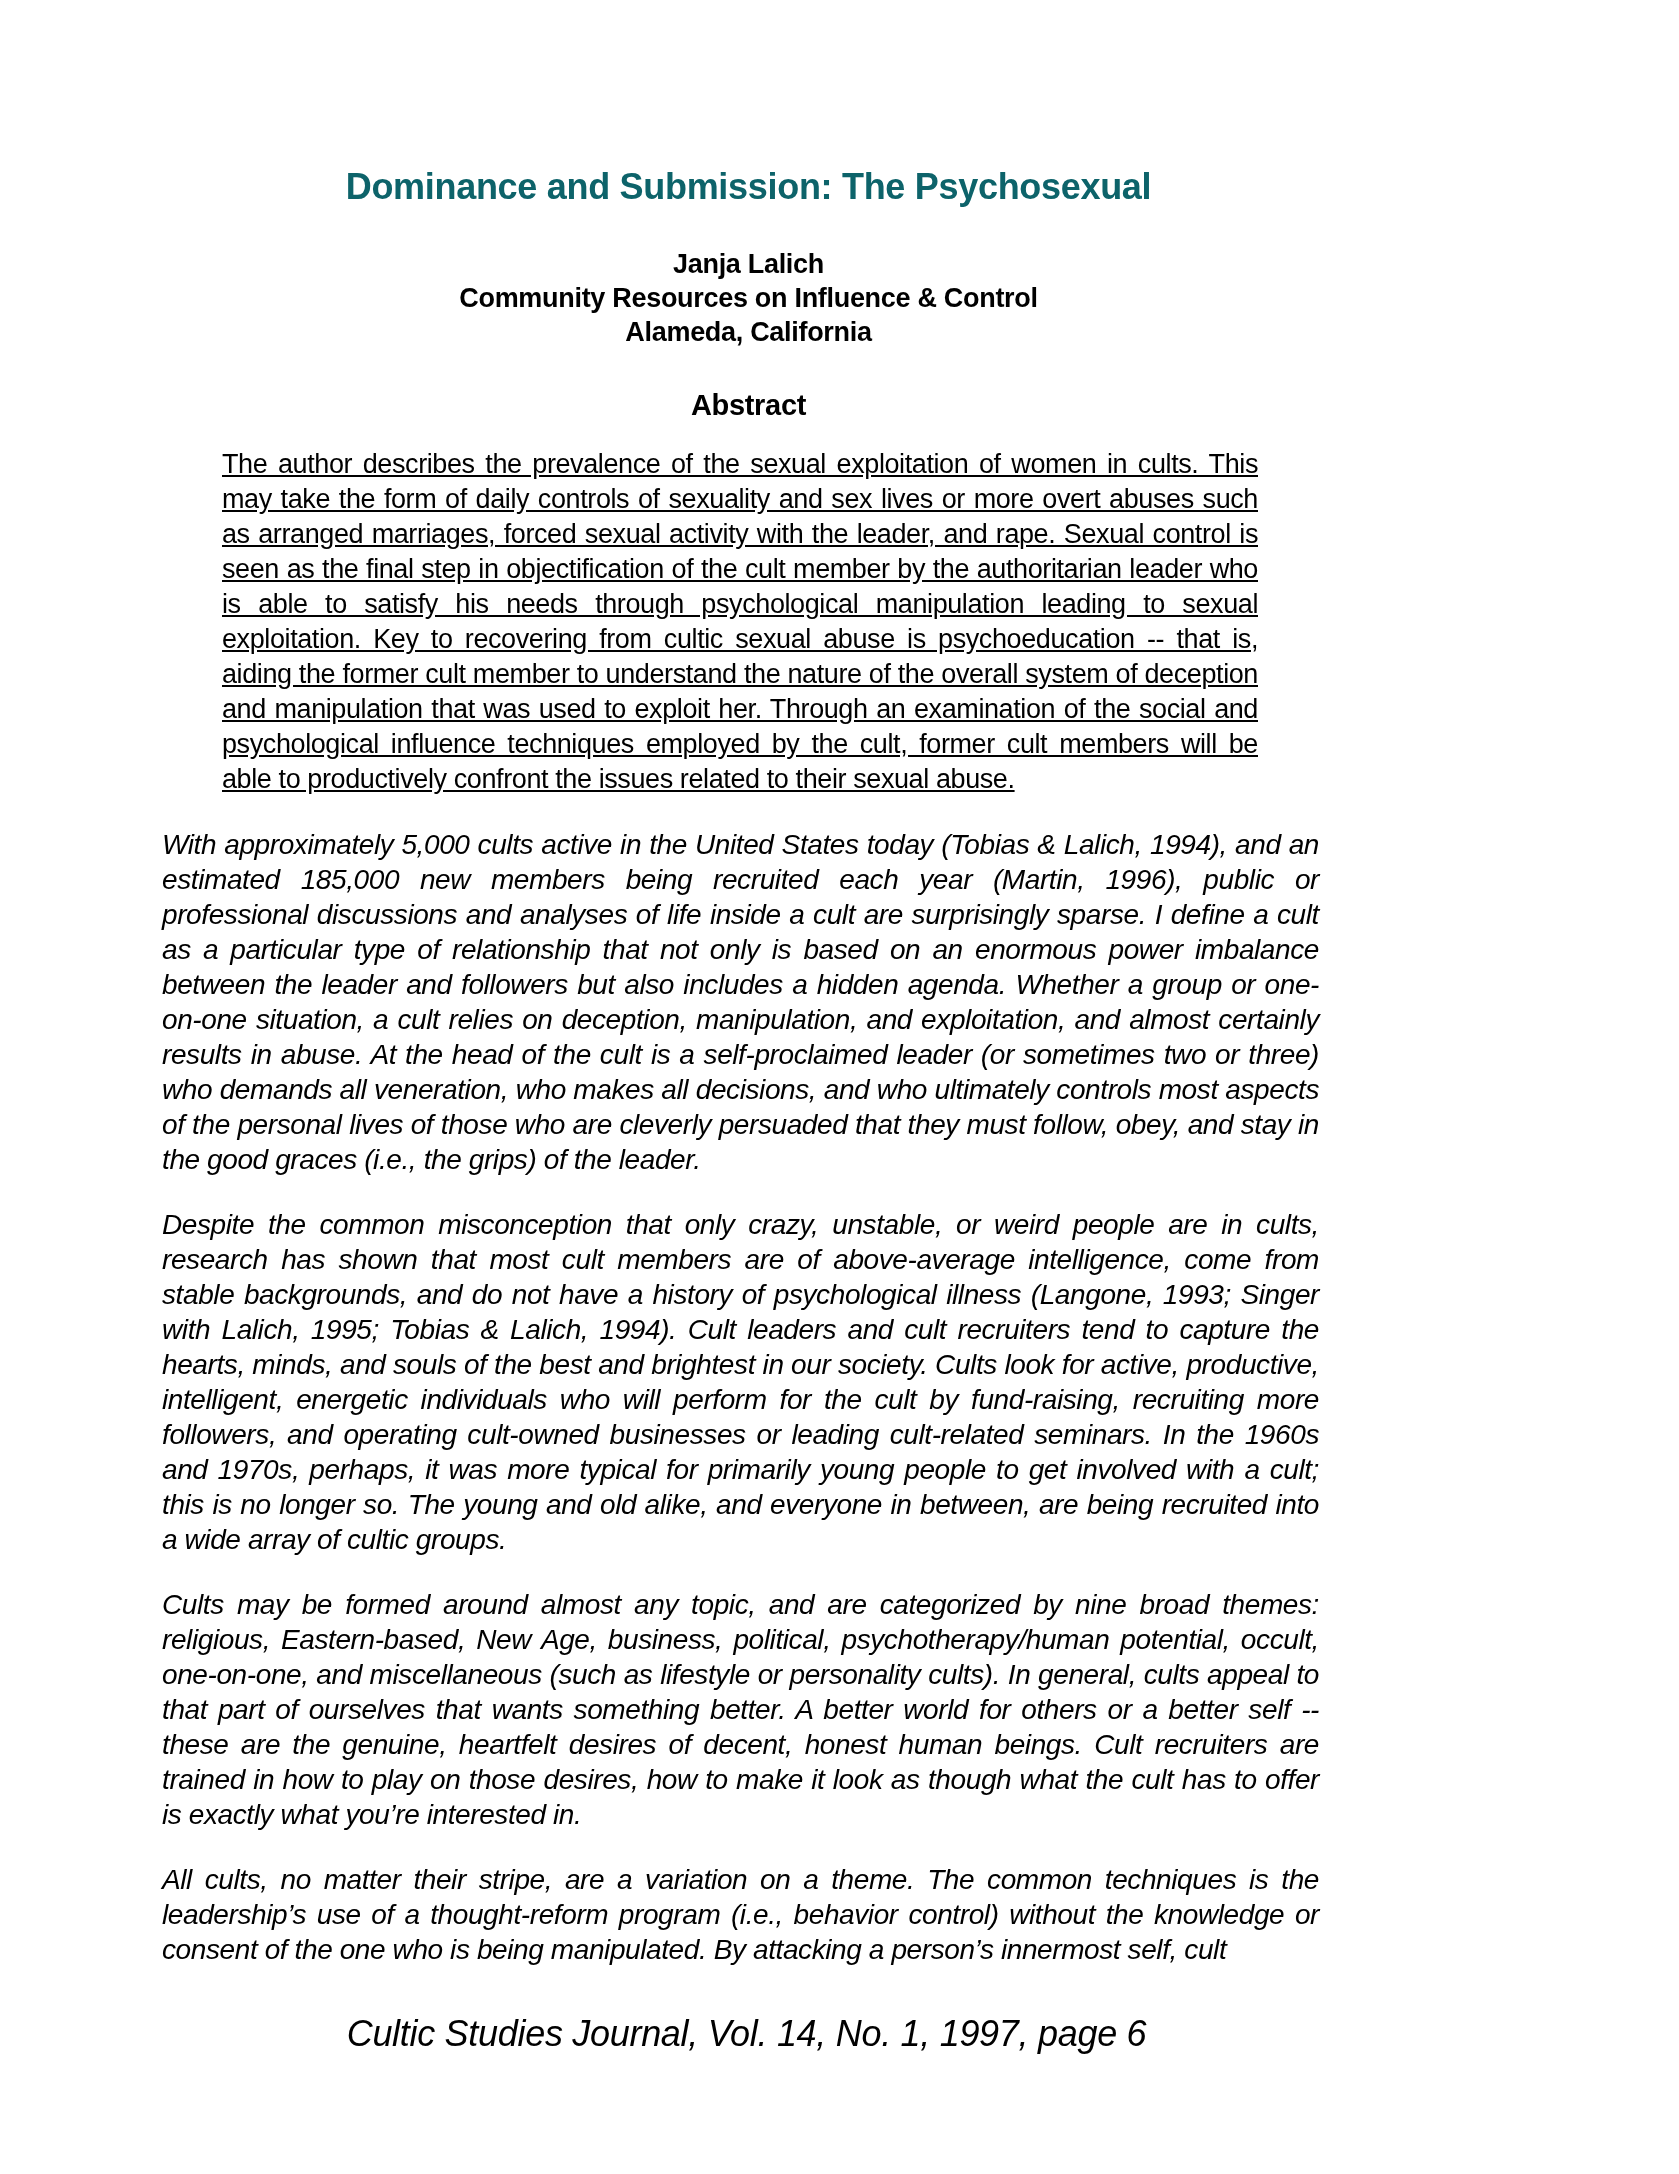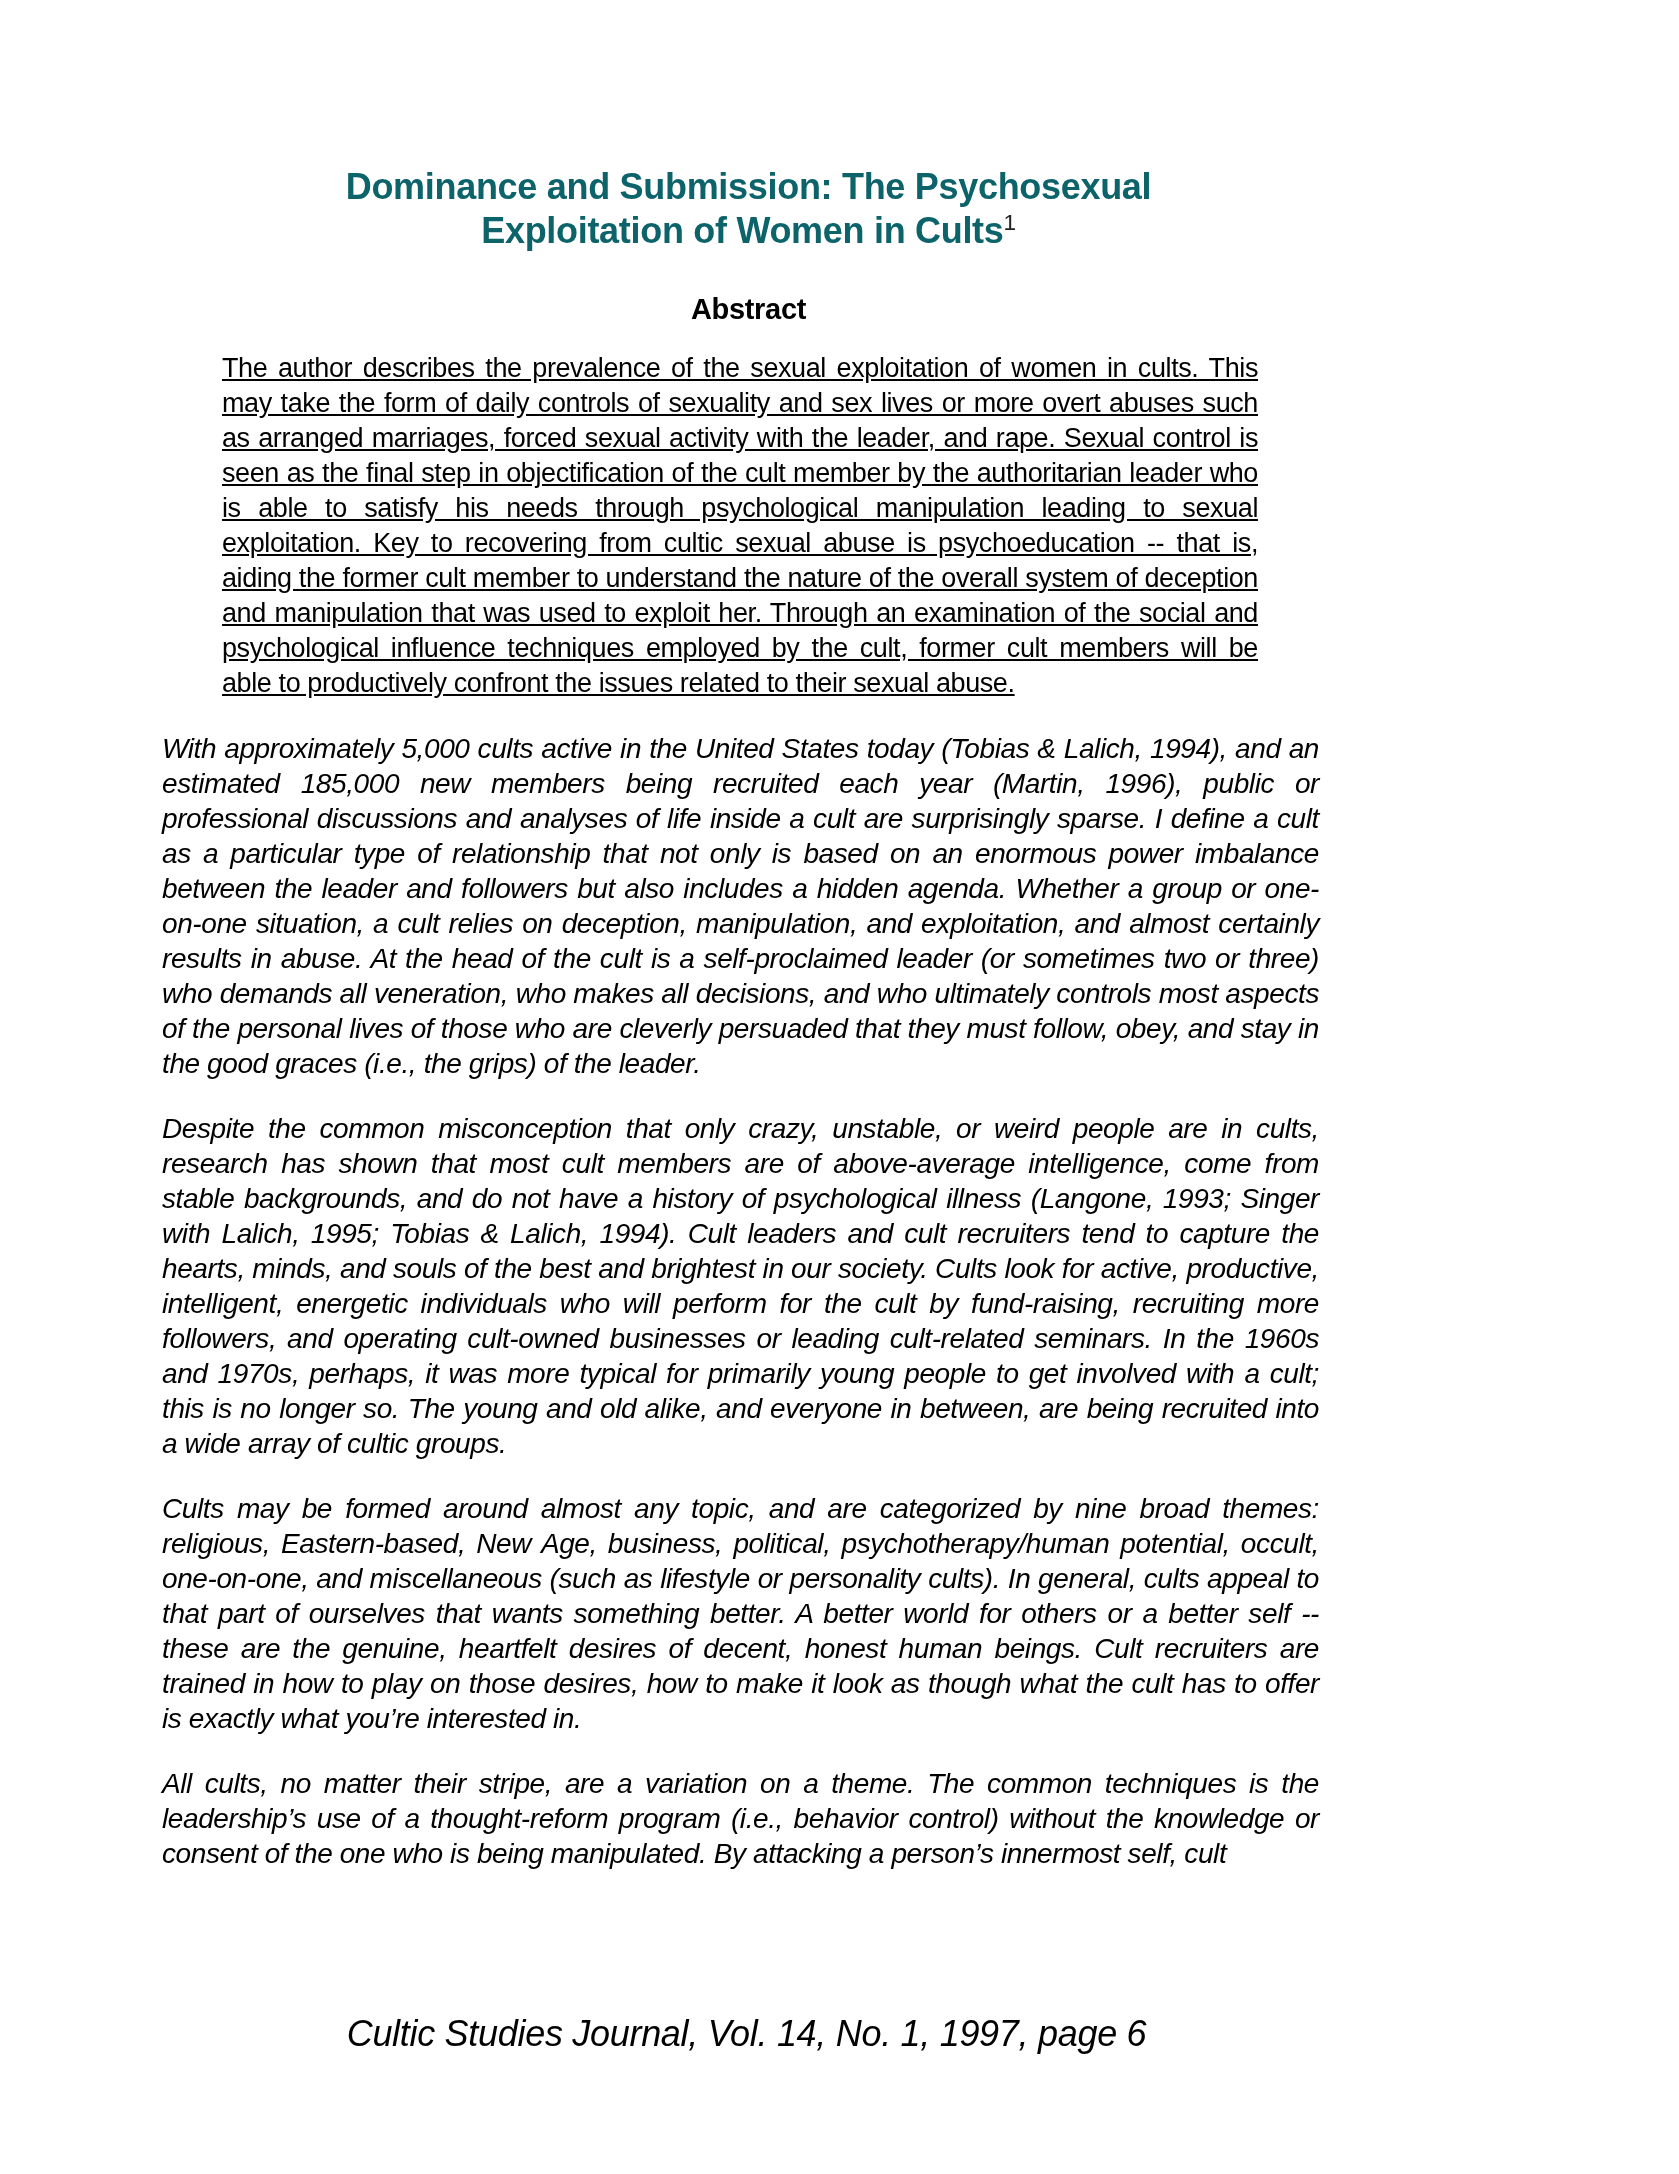--- a/index.html
+++ b/index.html
@@ -80,23 +80,27 @@
     letter-spacing: -0.3px;
   }
 </style>
 </head>
 <body style="background: rgb(255, 255, 255); color: rgb(0, 0, 0);">
 
 <div class="page">
 
   <h1 class="title">
     <span class="t-line">Dominance and Submission: The Psychosexual</span>
-    <span class="t-line"><span>Exploitation of Women in Cults</span><sup>1</sup></span>
   </h1>
 
+  <div class="author-block">
+    <div>Janja Lalich</div>
+    <div>Community Resources on Influence &amp; Control</div>
+    <div>Alameda, California</div>
+  </div>
 
   <div class="abstract-heading">Abstract</div>
 
   <p class="abstract-text">The author describes the prevalence of the sexual exploitation of women in cults. This may take the form of daily controls of sexuality and sex lives or more overt abuses such as arranged marriages, forced sexual activity with the leader, and rape. Sexual control is seen as the final step in objectification of the cult member by the authoritarian leader who is able to satisfy his needs through psychological manipulation leading to sexual exploitation. Key to recovering from cultic sexual abuse is psychoeducation -- that is, aiding the former cult member to understand the nature of the overall system of deception and manipulation that was used to exploit her. Through an examination of the social and psychological influence techniques employed by the cult, former cult members will be able to productively confront the issues related to their sexual abuse.</p>
 
   <p class="body-para">With approximately 5,000 cults active in the United States today (Tobias &amp; Lalich, 1994), and an estimated 185,000 new members being recruited each year (Martin, 1996), public or professional discussions and analyses of life inside a cult are surprisingly sparse. I define a cult as a particular type of relationship that not only is based on an enormous power imbalance between the leader and followers but also includes a hidden agenda. Whether a group or one-on-one situation, a cult relies on deception, manipulation, and exploitation, and almost certainly results in abuse. At the head of the cult is a self-proclaimed leader (or sometimes two or three) who demands all veneration, who makes all decisions, and who ultimately controls most aspects of the personal lives of those who are cleverly persuaded that they must follow, obey, and stay in the good graces (i.e., the grips) of the leader.</p>
   <p class="body-para">Despite the common misconception that only crazy, unstable, or weird people are in cults, research has shown that most cult members are of above-average intelligence, come from stable backgrounds, and do not have a history of psychological illness (Langone, 1993; Singer with Lalich, 1995; Tobias &amp; Lalich, 1994). Cult leaders and cult recruiters tend to capture the hearts, minds, and souls of the best and brightest in our society. Cults look for active, productive, intelligent, energetic individuals who will perform for the cult by fund-raising, recruiting more followers, and operating cult-owned businesses or leading cult-related seminars. In the 1960s and 1970s, perhaps, it was more typical for primarily young people to get involved with a cult; this is no longer so. The young and old alike, and everyone in between, are being recruited into a wide array of cultic groups.</p>
   <p class="body-para">Cults may be formed around almost any topic, and are categorized by nine broad themes: religious, Eastern-based, New Age, business, political, psychotherapy/human potential, occult, one-on-one, and miscellaneous (such as lifestyle or personality cults). In general, cults appeal to that part of ourselves that wants something better. A better world for others or a better self -- these are the genuine, heartfelt desires of decent, honest human beings. Cult recruiters are trained in how to play on those desires, how to make it look as though what the cult has to offer is exactly what you’re interested in.</p>
   <p class="body-para">All cults, no matter their stripe, are a variation on a theme. The common techniques is the leadership’s use of a thought-reform program (i.e., behavior control) without the knowledge or consent of the one who is being manipulated. By attacking a person’s innermost self, cult</p>
 

